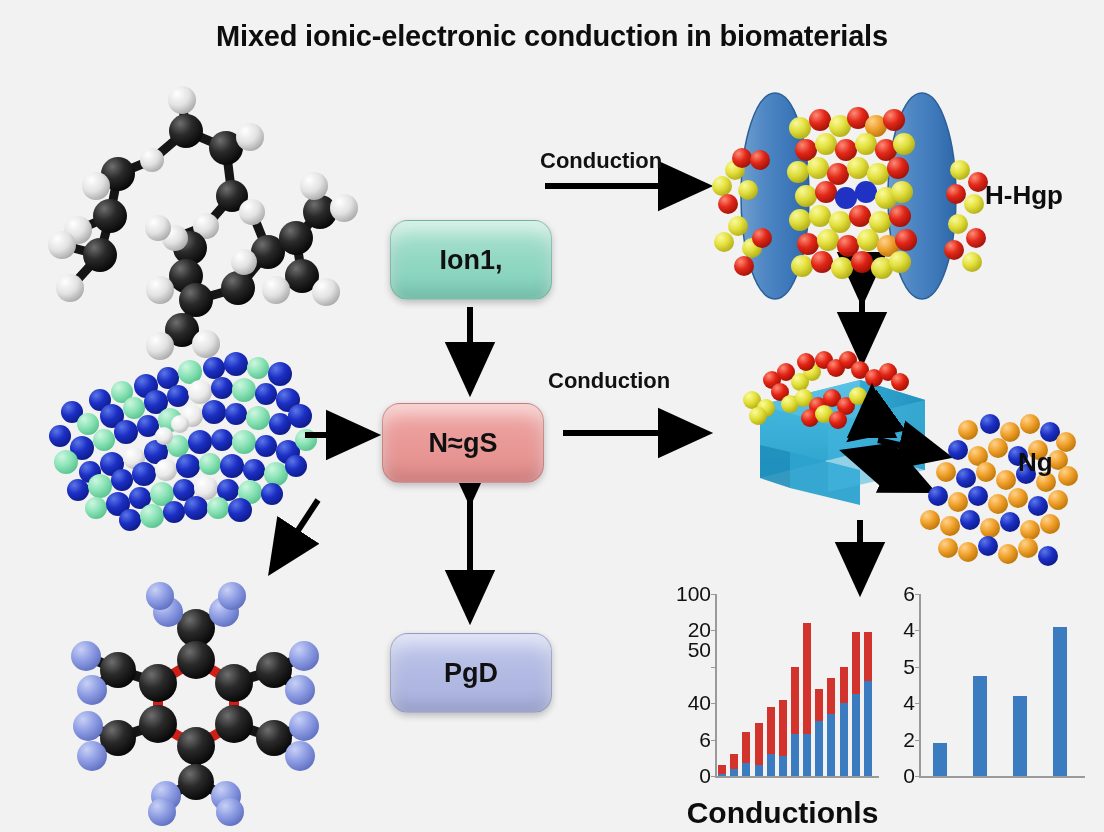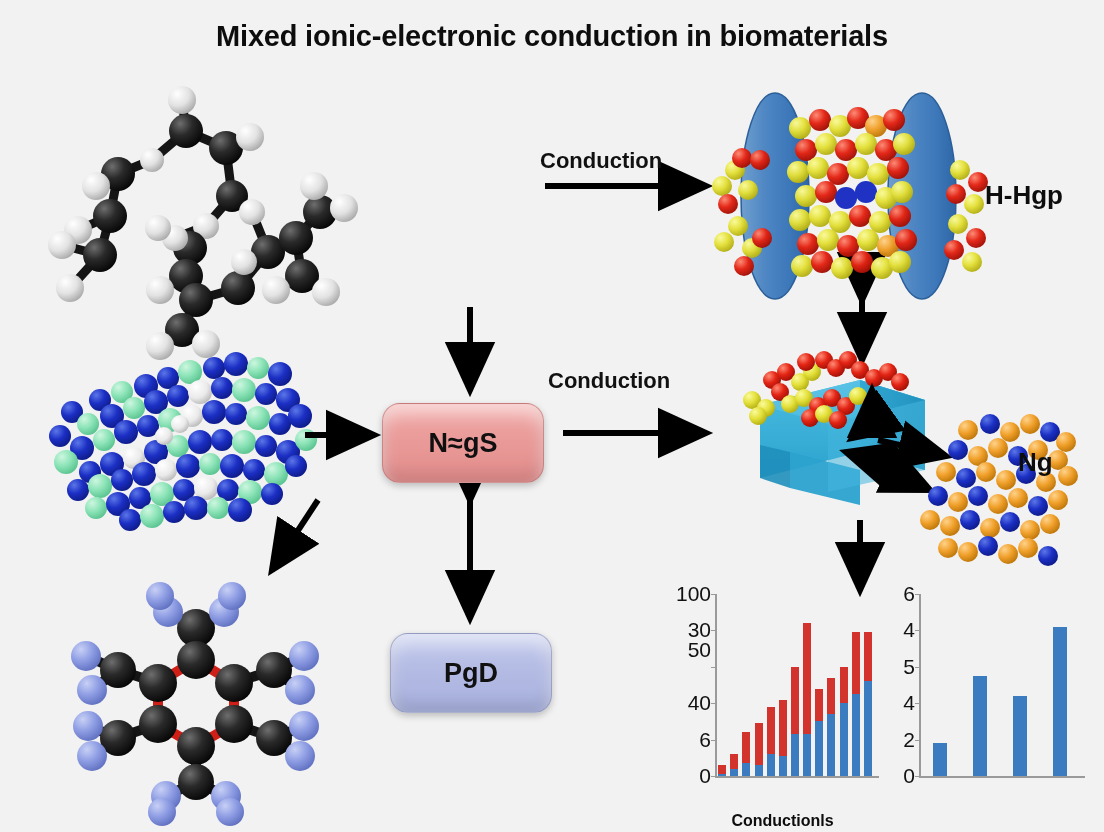--- a/index.html
+++ b/index.html
@@ -61,21 +61,21 @@
   #lbl-hhgp { left: 985px; top: 180px; }
   #lbl-ng   { left: 1018px; top: 447px; }
   
   .ovl { position: absolute; left: 0; top: 0; pointer-events: none; }
   
   .chart-panel { position: absolute; }
   #chart-left  { left: 680px; top: 586px; width: 205px; height: 246px; }
   #chart-right { left: 886px; top: 586px; width: 210px; height: 246px; }
   .chart-xlabel {
     position: absolute; bottom: 2px; width: 100%;
-    text-align: center; font-size: 16px; font-weight: bold; color: #0d0d0d;
+    text-align: center; font-size: 30px; font-weight: bold; color: #0d0d0d;
   }
   .ytick {
     position: absolute; right: 100%;
     margin-right: 5px;
     transform: translateY(-50%);
     font-size: 21px; color: #111; white-space: nowrap;
   }
   .plot-area { position: absolute; }
   #plot-left  { left: 36px; top: 8px; width: 158px; height: 182px; }
   #plot-right { left: 34px; top: 8px; width: 160px; height: 182px; }
@@ -544,39 +544,42 @@
         <circle cx="948" cy="548" r="10" fill="url(#gOra)"></circle>
           <circle cx="968" cy="552" r="10" fill="url(#gOra)"></circle>
         <circle cx="988" cy="546" r="10" fill="url(#gBlue)"></circle>
           <circle cx="1008" cy="554" r="10" fill="url(#gOra)"></circle>
         <circle cx="1028" cy="548" r="10" fill="url(#gOra)"></circle>
           <circle cx="1048" cy="556" r="10" fill="url(#gBlue)"></circle>
       </g>
     </g>
   </svg>
 
+  <div class="cbox" id="box-ion">
+    <span>Ion1,</span>
+  </div>
   <div class="cbox" id="box-ngs">
     <span>N≈gS</span>
   </div>
   <div class="cbox" id="box-pgd">
     <span>PgD</span>
   </div>
 
   <div class="arrow-label" id="lbl-cond-top">Conduction</div>
   <div class="arrow-label" id="lbl-cond-mid">Conduction</div>
   <div class="side-label" id="lbl-hhgp">H-Hgp</div>
   <div class="side-label" id="lbl-ng">Ng</div>
 
   <div class="chart-panel" id="chart-left">
     <div class="plot-area" id="plot-left">
         <div class="axis-line" style="left: -1px; top: 0px; width: 1.5px; height: 182px;"></div>
         <div class="axis-line" style="left: -1px; top: 182px; width: 164px; height: 1.5px;"></div>
         <div class="ytick" style="top: 0px;">100</div>
         <div class="tickmark" style="top: 0px;"></div>
-        <div class="ytick" style="top: 36.4px;">30</div>
+        <div class="ytick" style="top: 36.4px;">20</div>
         <div class="tickmark" style="top: 36.4px;"></div>
         <div class="ytick" style="top: 56px;">50</div>
         <div class="tickmark" style="top: 72.8px;"></div>
         <div class="ytick" style="top: 109.2px; text-align: right;">40</div>
         <div class="tickmark" style="top: 109.2px;"></div>
         <div class="ytick" style="top: 145.6px;">6</div>
         <div class="tickmark" style="top: 145.6px;"></div>
         <div class="ytick" style="top: 182px;">0</div>
         <div class="tickmark" style="top: 182px;"></div>
         <div class="bar" style="left: 2.06615px; width: 8.02154px; height: 10.92px;">

